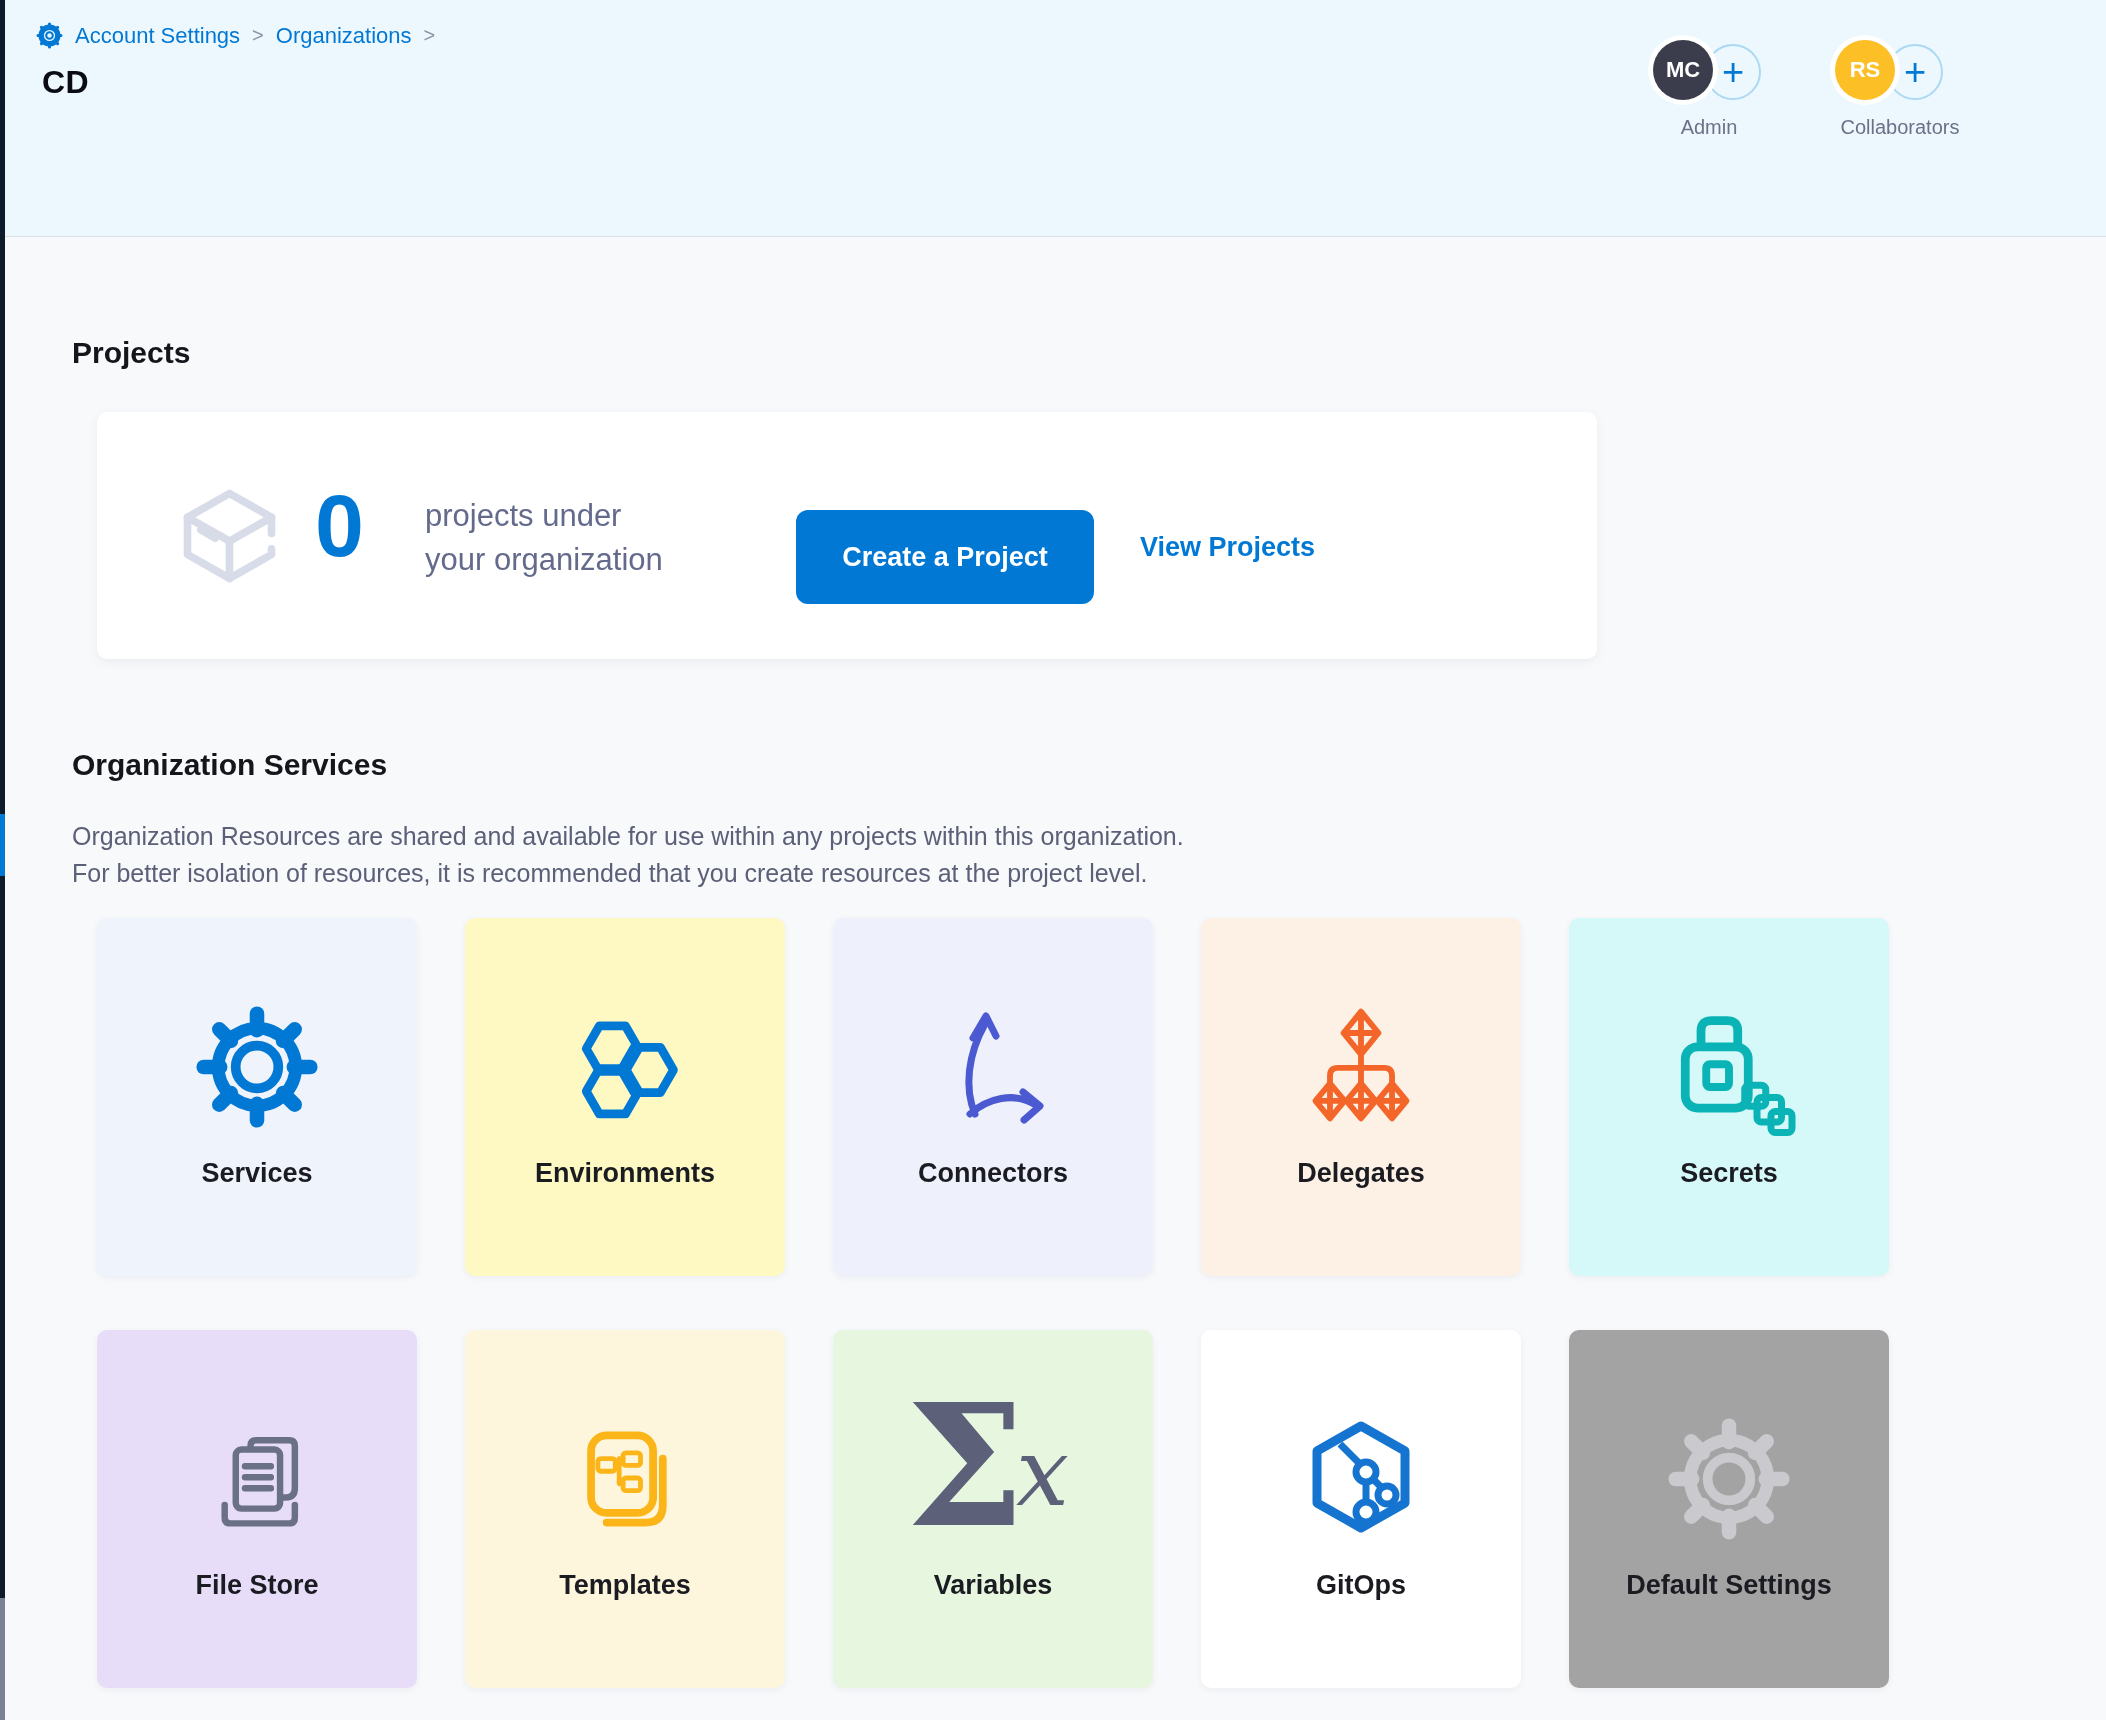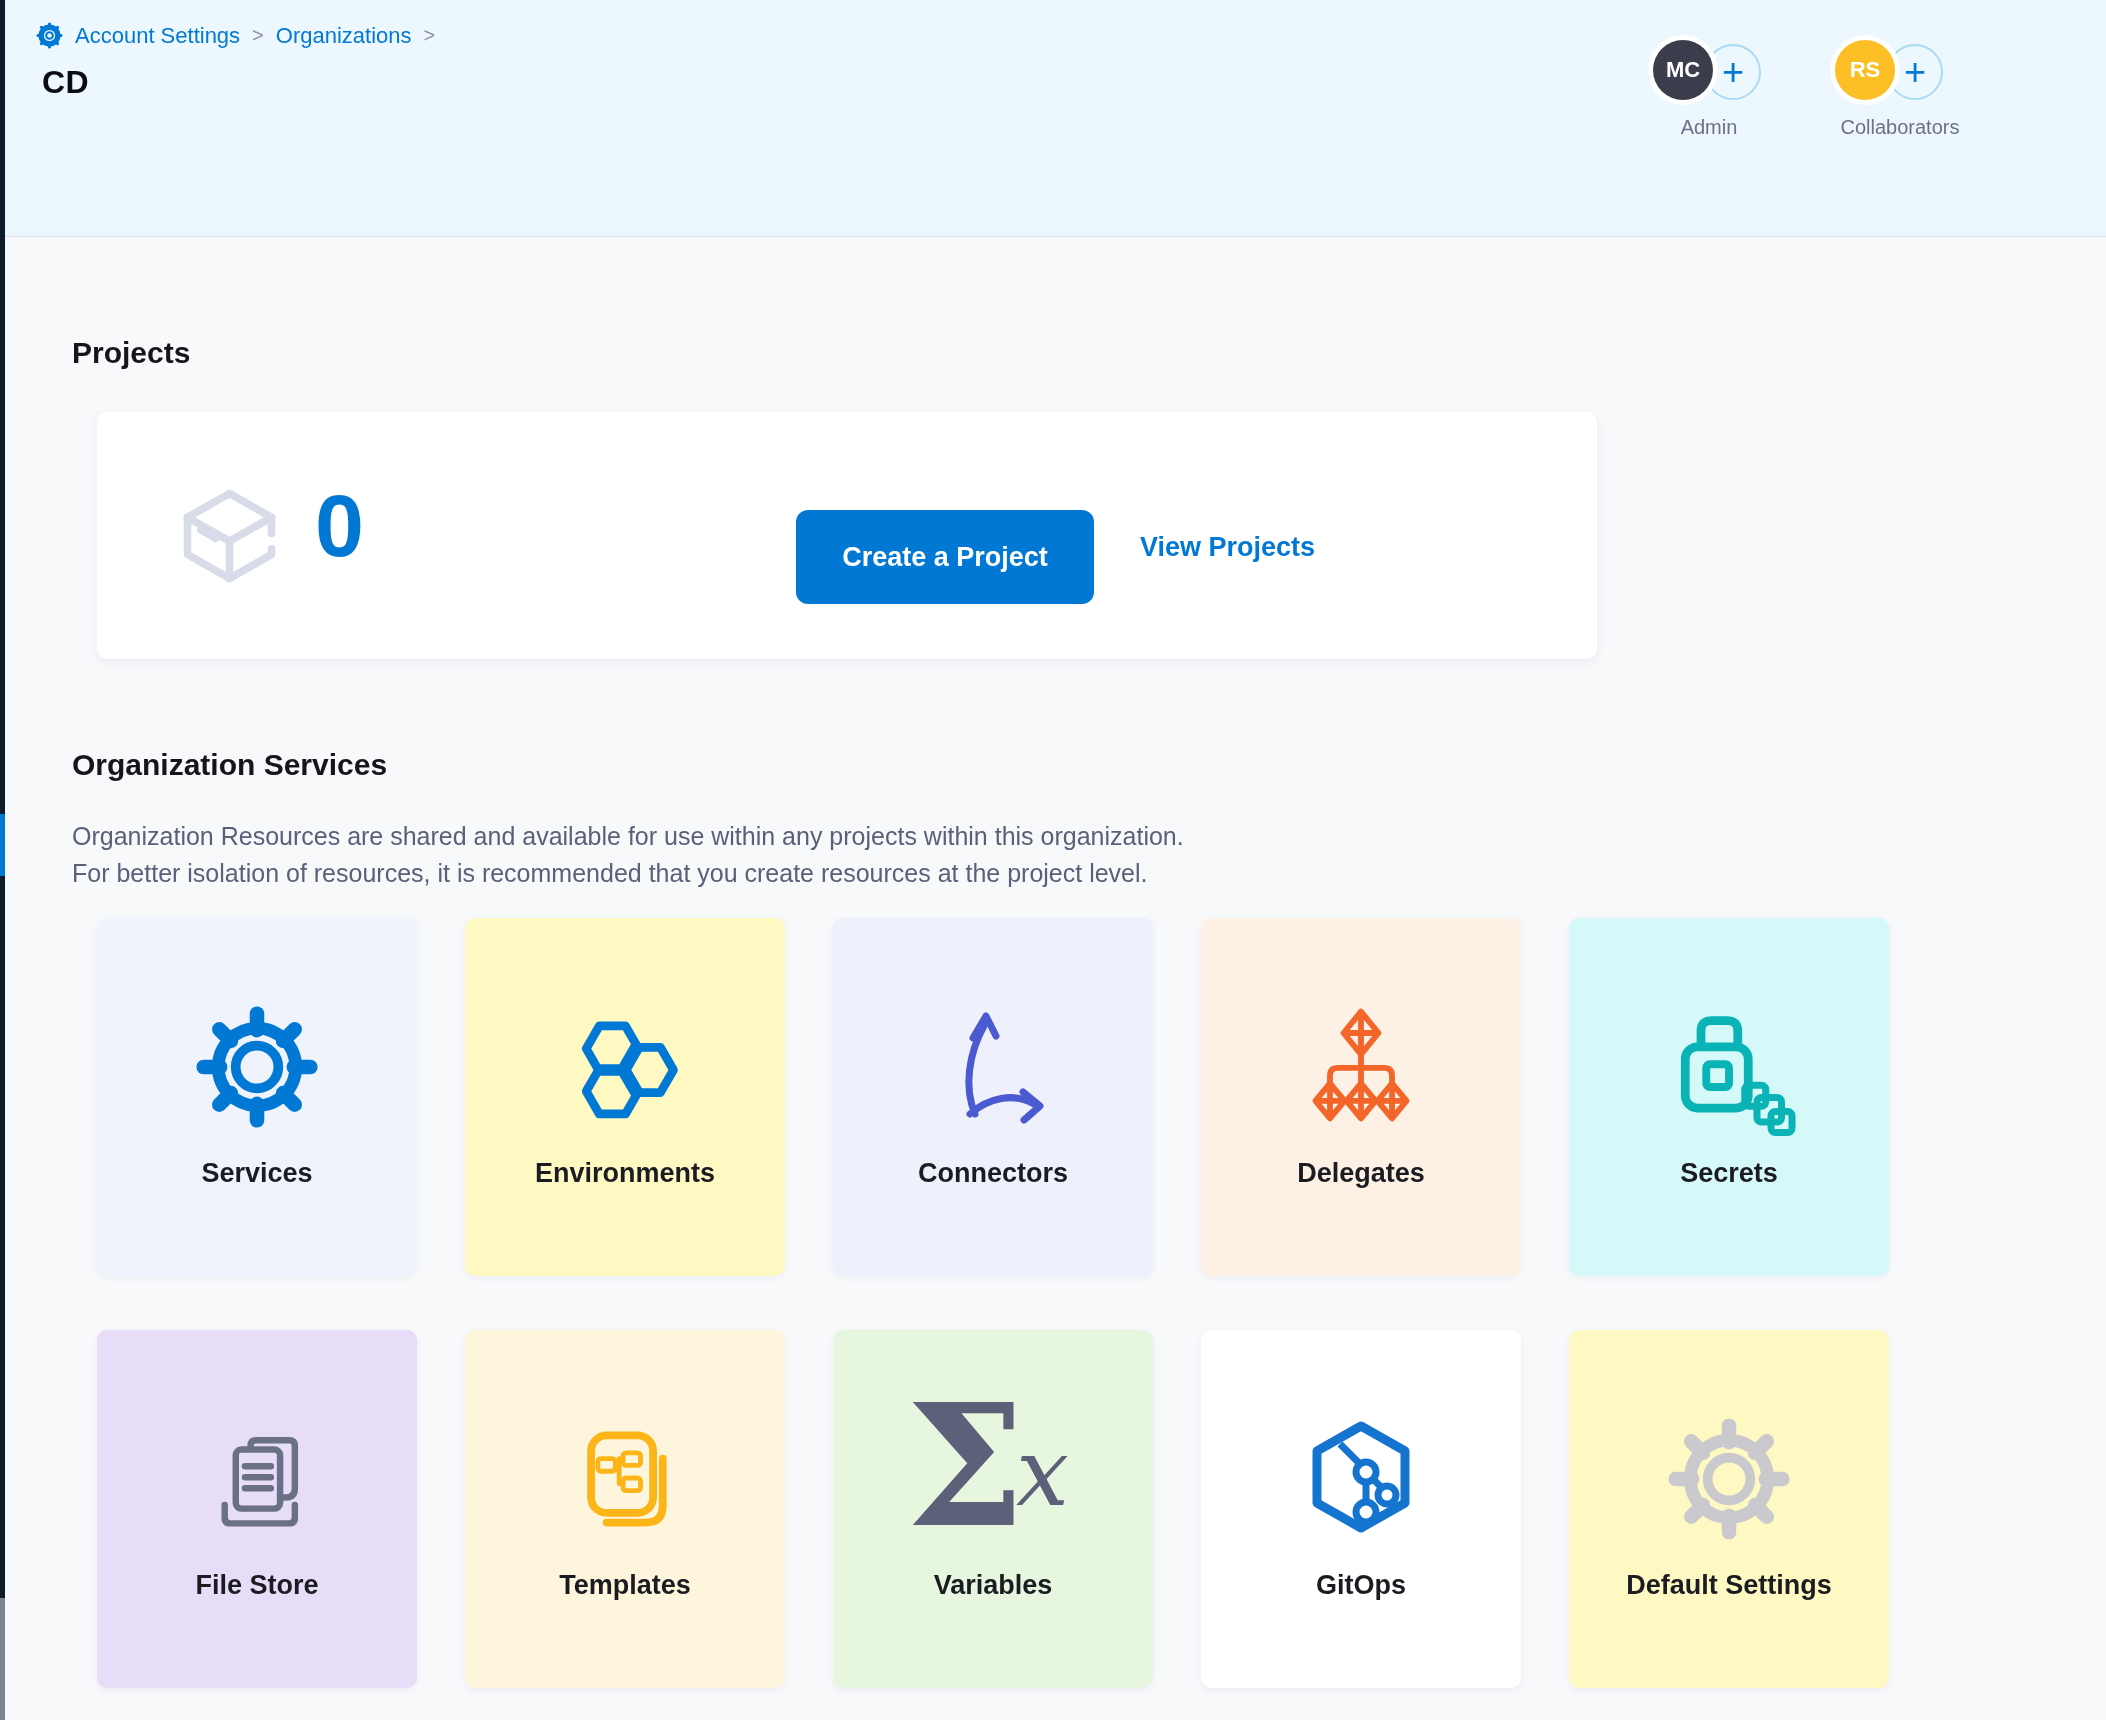--- a/index.html
+++ b/index.html
@@ -141,20 +141,24 @@
 <div class="projects-card">
   <span class="cube-icon">
     <svg viewBox="0 0 110 110" fill="none" stroke="#d8dbe8" stroke-width="8" stroke-linecap="round" stroke-linejoin="round">
       <path d="M55 12 L99 37 L55 62 L11 37 Z"></path>
       <path d="M11 37 V76 L55 101 V62"></path>
       <path d="M99 37 V54 M99 70 V76 L55 101"></path>
       <path d="M25 50 L40 59"></path>
     </svg>
   </span>
   <div class="proj-count">0</div>
+  <div class="proj-caption">
+    <div>projects under</div>
+    <div>your organization</div>
+  </div>
   <button class="create-btn">Create a Project</button>
   <span class="view-link">View Projects</span>
 </div>
 
 <div class="h-resources">Organization Services</div>
 <div class="res-desc">
   <div>Organization Resources are shared and available for use within any projects within this organization.</div>
   <div>For better isolation of resources, it is recommended that you create resources at the project level.</div>
 </div>
 
@@ -277,21 +281,21 @@
           <path d="M70 70 V92"></path>
           <circle cx="70" cy="60" r="10" fill="#ffffff"></circle>
           <circle cx="91" cy="83" r="9" fill="#ffffff"></circle>
           <circle cx="70" cy="100" r="10" fill="#ffffff"></circle>
         </g>
       </svg>
     </span>
     <div class="res-label">GitOps</div>
   </div>
 
-  <div class="res-card" style="background: #fef9c3;">
+  <div class="res-card" style="background: #a3a3a3;">
     <span class="res-icon i-gear" style="color: rgb(201, 201, 206);">
       <svg viewBox="0 0 130 130" fill="none" stroke="currentColor">
         <g stroke-width="15" stroke-linecap="round">
           <line x1="103" y1="65" x2="120" y2="65"></line>
             <line x1="91.9" y1="91.9" x2="103.9" y2="103.9"></line>
           <line x1="65" y1="103" x2="65" y2="120"></line>
             <line x1="38.1" y1="91.9" x2="26.1" y2="103.9"></line>
           <line x1="27" y1="65" x2="10" y2="65"></line>
             <line x1="38.1" y1="38.1" x2="26.1" y2="26.1"></line>
           <line x1="65" y1="27" x2="65" y2="10"></line>

